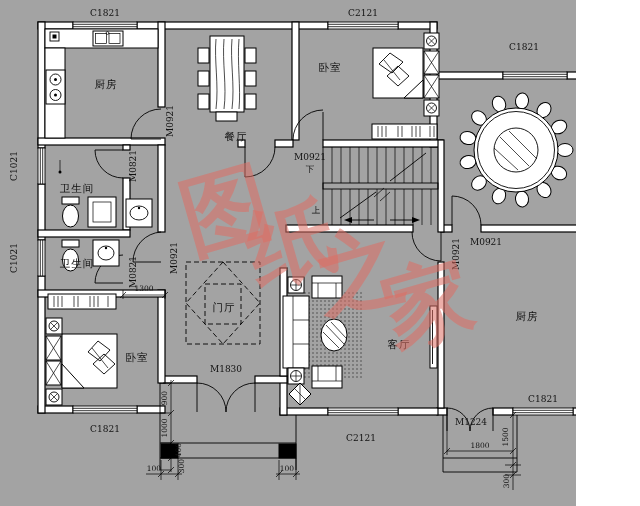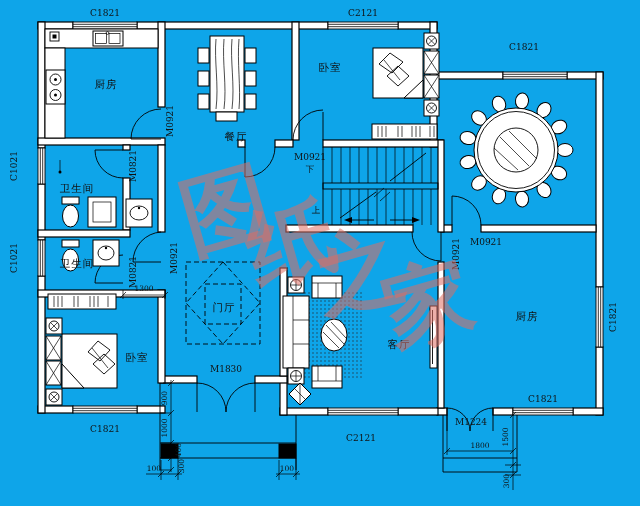--- a/index.html
+++ b/index.html
@@ -1,16 +1,16 @@
 <!DOCTYPE html>
 <html><head>
 <meta charset="utf-8">
 <style>
   html,body{margin:0;padding:0;background:#fff}
-  .canvas{position:relative;width:640px;height:506px;background:#0ea5e9;overflow:hidden}
+  .canvas{position:relative;width:576px;height:506px;background:#a3a3a3;overflow:hidden}
   svg{display:block}
   .wall{fill:#fff;stroke:#000;stroke-width:1.2}
   .win{fill:#fff;stroke:#000;stroke-width:.9}
   .wline{stroke:#000;stroke-width:.8}
   .thin{stroke:#000;stroke-width:.9;fill:none}
   .thin2{stroke:#000;stroke-width:.7;fill:none}
   .furn{fill:#fff;stroke:#000;stroke-width:1}
   .arc{fill:none;stroke:#000;stroke-width:.9}
   .dash{fill:none;stroke:#000;stroke-width:.9;stroke-dasharray:5,3}
   .dimline{stroke:#000;stroke-width:.7}

